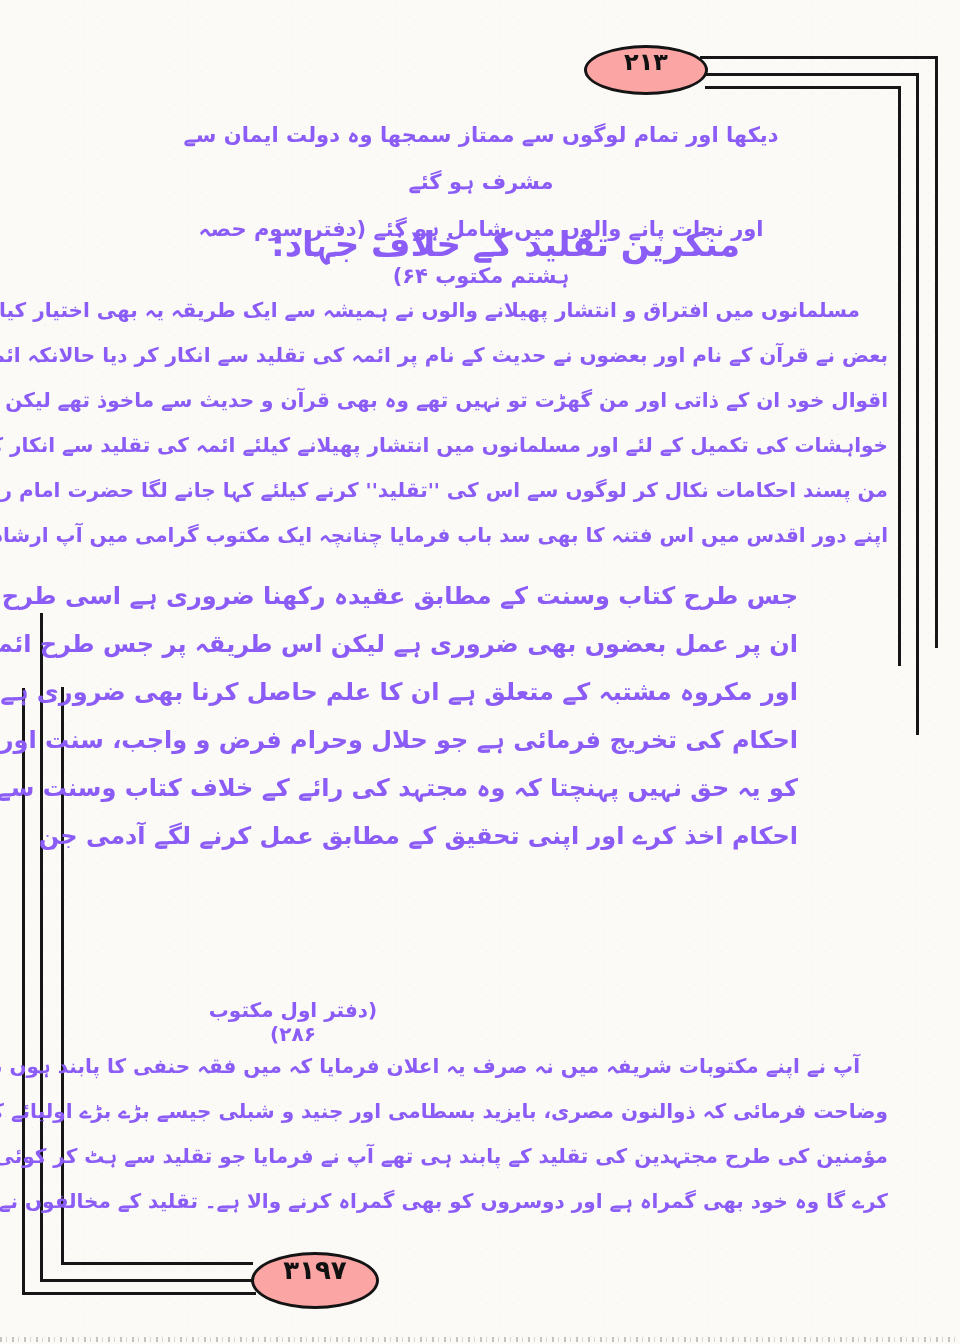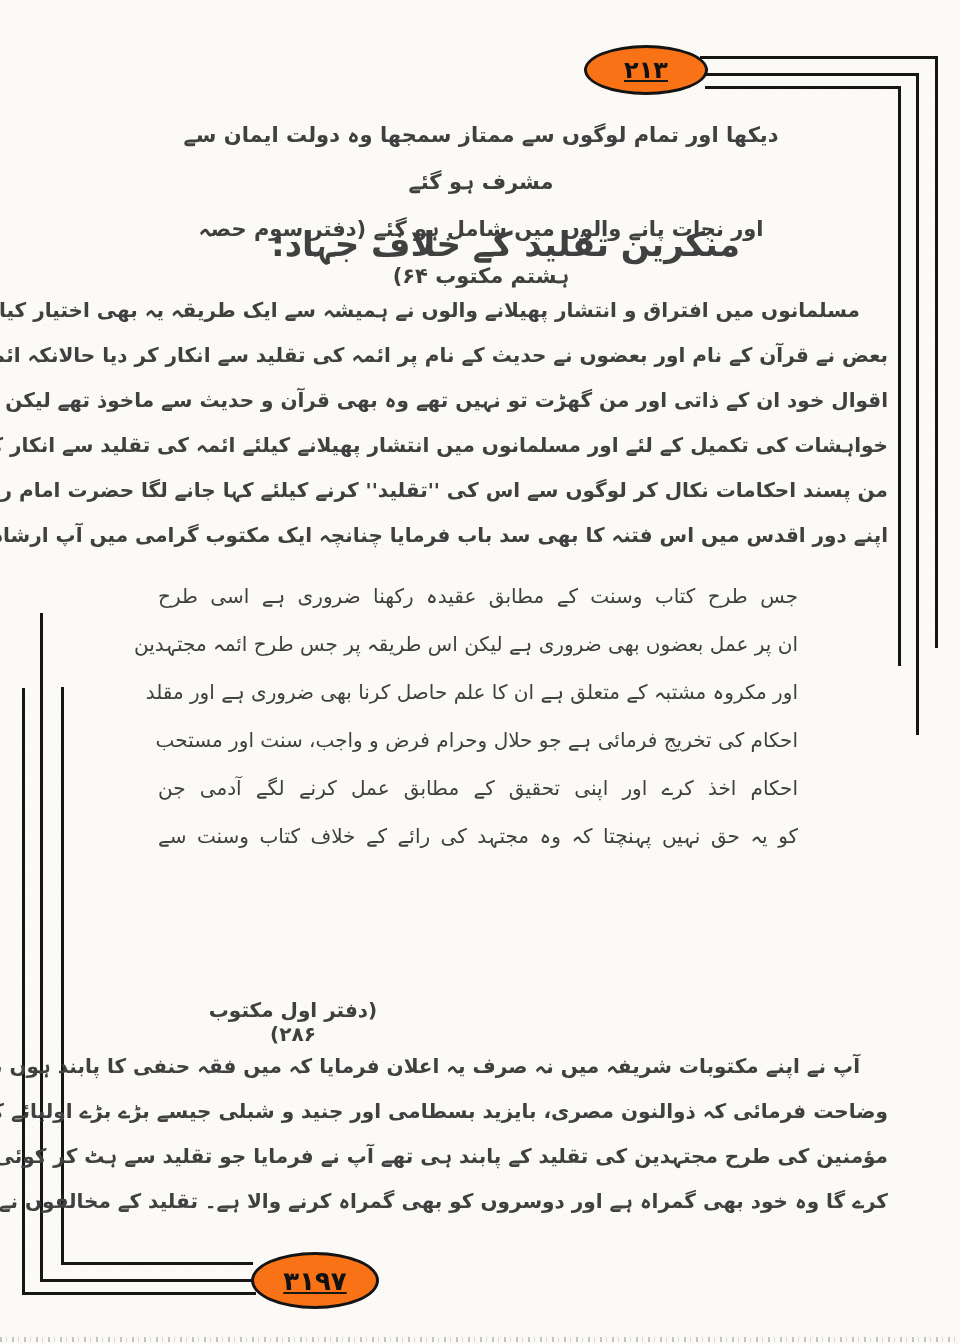--- a/index.html
+++ b/index.html
@@ -5,48 +5,48 @@
   html,body{margin:0;padding:0;}
   body{
     width:960px;height:1344px;position:relative;overflow:hidden;
     background-color:#fbfaf7;
     background-image:radial-gradient(rgba(40,40,40,0.035) 1px, transparent 1px);
     background-size:13px 11px;
     font-family:"DejaVu Sans", sans-serif;
     color:#181818;
   }
   .abs{position:absolute;}
-  .urdu{direction:rtl;font-family:"DejaVu Sans", sans-serif;color:#404040;}
+  .urdu{direction:rtl;font-family:"DejaVu Sans", sans-serif;color:#8b5cf6;}
 
   
   .frame-line{position:absolute;background:#161616;}
 
   
   .oval{
     position:absolute;border:3px solid #141414;border-radius:50%;
-    display:flex;align-items:center;justify-content:center;
-    background:#f97316;box-sizing:border-box;text-decoration:underline;
+    display:flex;align-items:flex-start;justify-content:center;
+    background:#fca5a5;box-sizing:border-box;
   }
   .oval .num{font-weight:bold;color:#111;}
 
   
   .intro{top:112px;left:180px;right:178px;text-align:center;
     font-size:21px;font-weight:bold;line-height:47px;}
 
   
   .heading{top:224px;right:220px;font-size:34px;font-weight:bold;
     letter-spacing:0.5px;}
 
   
   .para{left:62px;right:72px;font-size:20px;line-height:45px;font-weight:bold;}
   .para .line{text-align:justify;text-align-last:justify;white-space:nowrap;}
   .para .line.indent{padding-right:28px;}
 
   
-  .quote{top:572px;left:158px;right:162px;font-size:20px;line-height:48px;font-weight:normal;}
+  .quote{top:572px;left:158px;right:162px;font-size:24px;line-height:48px;font-weight:bold;}
   .quote .line{text-align:justify;text-align-last:justify;white-space:nowrap;}
   .quote .last{text-align:center;text-align-last:center;padding-left:150px;padding-right:0;}
 
   .citation{top:998px;left:188px;width:210px;text-align:center;
     font-size:20px;font-weight:bold;}
 
   
   .scan-noise{
     left:0;right:0;top:1337px;height:5px;opacity:.5;
     background:repeating-linear-gradient(90deg,#8d8d8d 0 2px,transparent 2px 6px,#b5b5b5 6px 7px,transparent 7px 12px);
@@ -90,22 +90,22 @@
   <div class="line">خواہشات کی تکمیل کے لئے اور مسلمانوں میں انتشار پھیلانے کیلئے ائمہ کی تقلید سے انکار کر کے اپنے</div>
   <div class="line">من پسند احکامات نکال کر لوگوں سے اس کی ''تقلید'' کرنے کیلئے کہا جانے لگا حضرت امام ربانی نے</div>
   <div class="line">اپنے دور اقدس میں اس فتنہ کا بھی سد باب فرمایا چنانچہ ایک مکتوب گرامی میں آپ ارشاد فرماتے ہیں:</div>
 </div>
 
 <div class="abs urdu quote">
   <div class="line">جس طرح کتاب وسنت کے مطابق عقیدہ رکھنا ضروری ہے اسی طرح</div>
   <div class="line">ان پر عمل بعضوں بھی ضروری ہے لیکن اس طریقہ پر جس طرح ائمہ مجتہدین</div>
   <div class="line">اور مکروہ مشتبہ کے متعلق ہے ان کا علم حاصل کرنا بھی ضروری ہے اور مقلد</div>
   <div class="line">احکام کی تخریج فرمائی ہے جو حلال وحرام فرض و واجب، سنت اور مستحب</div>
+  <div class="line">کو یہ حق نہیں پہنچتا کہ وہ مجتہد کی رائے کے خلاف کتاب وسنت سے</div>
   <div class="line">احکام اخذ کرے اور اپنی تحقیق کے مطابق عمل کرنے لگے آدمی جن</div>
-  <div class="line">کو یہ حق نہیں پہنچتا کہ وہ مجتہد کی رائے کے خلاف کتاب وسنت سے</div>
 </div>
 
 <div class="abs urdu citation">(دفتر اول مکتوب ۲۸۶)</div>
 
 <div class="abs urdu para" style="top:1044px;">
   <div class="line indent">آپ نے اپنے مکتوبات شریفہ میں نہ صرف یہ اعلان فرمایا کہ میں فقہ حنفی کا پابند ہوں بلکہ یہ بھی</div>
   <div class="line">وضاحت فرمائی کہ ذوالنون مصری، بایزید بسطامی اور جنید و شبلی جیسے بڑے بڑے اولیائے کرام بھی عام</div>
   <div class="line">مؤمنین کی طرح مجتہدین کی تقلید کے پابند ہی تھے آپ نے فرمایا جو تقلید سے ہٹ کر کوئی اور راہ اختیار</div>
   <div class="line">کرے گا وہ خود بھی گمراہ ہے اور دوسروں کو بھی گمراہ کرنے والا ہے۔ تقلید کے مخالفوں نے حضرت</div>
 </div>

